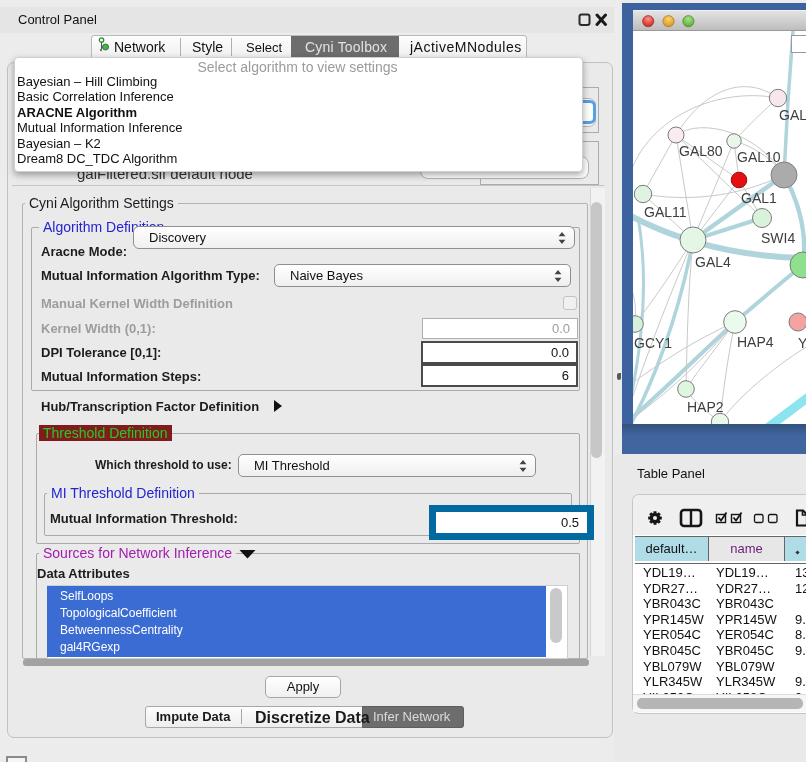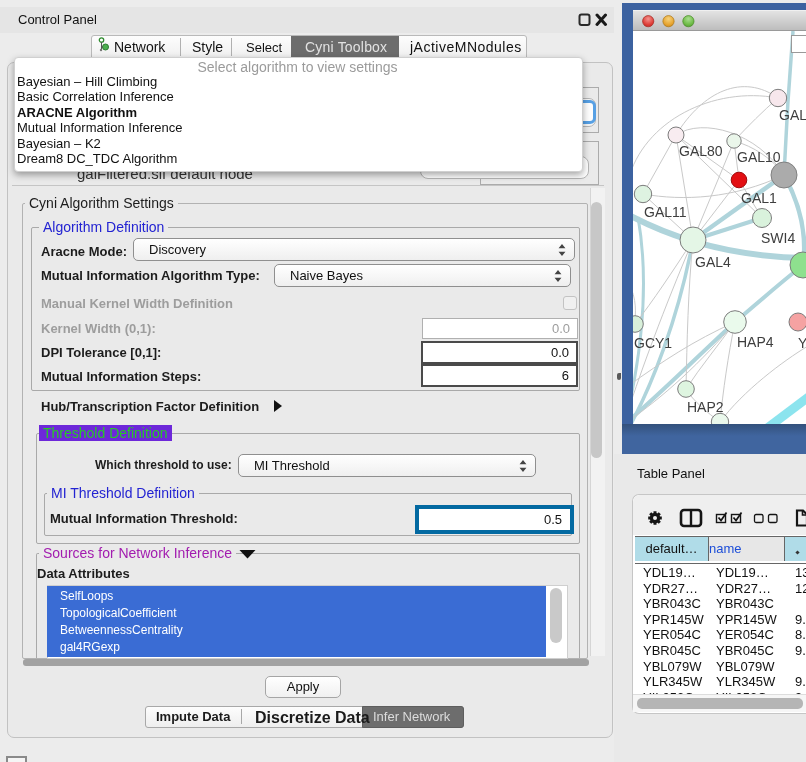--- a/index.html
+++ b/index.html
@@ -60,21 +60,21 @@
 <div class="abs" style="left:591px;top:202px;width:11px;height:256px;background:#c7c7c7;border-radius:6px;"></div>
 
 <div class="grp" style="left:22px;top:203px;width:564px;height:454px;border-color:#b2b2b2;">
   <div class="gl" style="color:#1c1c1c;background:#eaeaea;left:2px;">Cyni Algorithm Settings</div>
 </div>
 
 <div class="grp" style="left:31px;top:227px;width:547px;height:162px;">
   <div class="gl" style="color:#2323d2;background:#eaeaea;left:7px;">Algorithm Definition</div>
 </div>
 <div class="lbl" style="position:absolute;left:41px;top:244px;">Aracne Mode:</div>
-<div class="combo" style="left:133px;top:238px;width:440px;height:21px;">
+<div class="combo" style="left:133px;top:226px;width:440px;height:21px;border-radius:6px;">
   <span class="tx">Discovery</span>
   <svg class="stepper" viewBox="0 0 9 14">
       <path d="M4.5 0 L8.5 5 L0.5 5 Z M4.5 14 L8.5 9 L0.5 9 Z" fill="#444"></path>
     </svg>
 </div>
 <div class="lbl" style="position:absolute;left:41px;top:268px;">Mutual Information Algorithm Type:</div>
 <div class="combo" style="left:274px;top:264px;width:295px;height:21px;">
   <span class="tx">Naive Bayes</span>
   <svg class="stepper" viewBox="0 0 9 14">
       <path d="M4.5 0 L8.5 5 L0.5 5 Z M4.5 14 L8.5 9 L0.5 9 Z" fill="#444"></path>
@@ -88,35 +88,35 @@
 <div class="field" style="left:421px;top:341px;width:146px;height:17px;border:2px solid #4a4a4a;padding:2px 7px 0 0;">0.0</div>
 <div class="lbl" style="position:absolute;left:41px;top:369px;">Mutual Information Steps:</div>
 <div class="field" style="left:421px;top:364px;width:146px;height:17px;border:2px solid #4a4a4a;padding:2px 7px 0 0;">6</div>
 
 <div class="lbl" style="position:absolute;left:41px;top:399px;">Hub/Transcription Factor Definition</div>
 <svg class="abs" style="left:273px;top:400px;" width="10" height="12">
     <path d="M1 0 L9 6 L1 12 Z" fill="#111"></path>
   </svg>
 
 <div class="grp" style="left:36px;top:433px;width:542px;height:109px;">
-  <div class="gl" style="color:#28c828;background:#6d28d9;left:2px;">Threshold Definition</div>
+  <div class="gl" style="color:#28c828;background:#7f1d1d;left:2px;">Threshold Definition</div>
 </div>
 <div class="lbl" style="position:absolute;left:95px;top:458px;font-size:12px;">Which threshold to use:</div>
 <div class="combo" style="left:238px;top:454px;width:296px;height:21px;">
   <span class="tx">MI Threshold</span>
   <svg class="stepper" viewBox="0 0 9 14">
       <path d="M4.5 0 L8.5 5 L0.5 5 Z M4.5 14 L8.5 9 L0.5 9 Z" fill="#444"></path>
     </svg>
 </div>
 
 <div class="grp" style="left:44px;top:493px;width:526px;height:41px;">
   <div class="gl" style="color:#2323d2;background:#eaeaea;left:2px;">MI Threshold Definition</div>
 </div>
 <div class="lbl" style="position:absolute;left:50px;top:511px;">Mutual Information Threshold:</div>
-<div class="field" style="left:415px;top:505px;width:143px;height:18px;border:4px solid #0369a1;padding:3px 8px 0 0;">0.5</div>
+<div class="field" style="left:429px;top:505px;width:143px;height:18px;border:7px solid #0369a1;padding:3px 8px 0 0;">0.5</div>
 
 <div class="grp" style="left:36px;top:553px;width:542px;height:104px;border-bottom:none;border-radius:2px 2px 0 0;">
   <div class="gl" style="color:#a21caf;background:#eaeaea;left:2px;font-weight:normal;">Sources for Network Inference</div>
 </div>
 <svg class="abs" style="left:239px;top:549px;" width="17" height="10">
     <path d="M0.5 1 L16.5 1 L8.5 9.5 Z" fill="#111"></path>
   </svg>
 <div class="lbl" style="position:absolute;left:37px;top:566px;">Data Attributes</div>
 
 <div class="abs" style="left:47px;top:585px;width:519px;height:72px;background:#fff;border:1px solid #cfcfcf;"></div>
@@ -272,21 +272,21 @@
     <rect x="108.5" y="6.5" width="8.5" height="8" rx="1.5"></rect>
     <rect x="122.5" y="6.5" width="8.5" height="8" rx="1.5"></rect>
   </g>
 
   <path d="M151 2.5 L157 2.5 L161 6.5 L161 17.5 L151 17.5 Z" fill="none" stroke="#151515" stroke-width="2.2"></path>
   <path d="M156.5 3 L156.5 7 L161 7" fill="none" stroke="#151515" stroke-width="1.6"></path>
 </svg>
 
 <div class="abs" style="left:635px;top:536px;width:171px;height:26px;border-top:1px solid #666;border-bottom:1px solid #666;"></div>
 <div class="abs" style="left:635px;top:537px;width:73px;height:24px;background:#b0dce8;border-right:1px solid #666;text-align:center;font-size:13px;color:#111;line-height:24px;">default…</div>
-<div class="abs" style="left:709px;top:537px;width:75px;height:24px;background:#e7e7e7;border-right:1px solid #666;font-size:13px;color:#1d4ed8;line-height:24px;">name</div>
+<div class="abs" style="left:709px;top:537px;width:75px;height:24px;background:#e7e7e7;border-right:1px solid #666;text-align:center;font-size:13px;color:#701a75;line-height:24px;">name</div>
 <div class="abs" style="left:785px;top:537px;width:21px;height:24px;background:#b0dce8;"></div>
 <div class="abs" style="left:796px;top:551px;width:3px;height:3px;background:#333;transform:rotate(45deg);"></div>
 
 <div class="abs" style="left:643px;top:565px;font-size:13px;color:#111;line-height:15.6px;">YDL19…<br>YDR27…<br>YBR043C<br>YPR145W<br>YER054C<br>YBR045C<br>YBL079W<br>YLR345W<br>YIL052C</div>
 <div class="abs" style="left:716px;top:565px;font-size:13px;color:#111;line-height:15.6px;">YDL19…<br>YDR27…<br>YBR043C<br>YPR145W<br>YER054C<br>YBR045C<br>YBL079W<br>YLR345W<br>YIL052C</div>
 <div class="abs" style="left:795px;top:565px;font-size:13px;color:#111;line-height:15.6px;">13<br>12<br>&nbsp;<br>9.<br>8.<br>9.<br>&nbsp;<br>9.<br>9.</div>
 
 <div class="abs" style="left:633px;top:694px;width:173px;height:17px;background:#f6f6f6;border-top:1px solid #ddd;"></div>
 <div class="abs" style="left:637px;top:698px;width:166px;height:11px;background:#b5b5b5;border-radius:5px;"></div>
 

